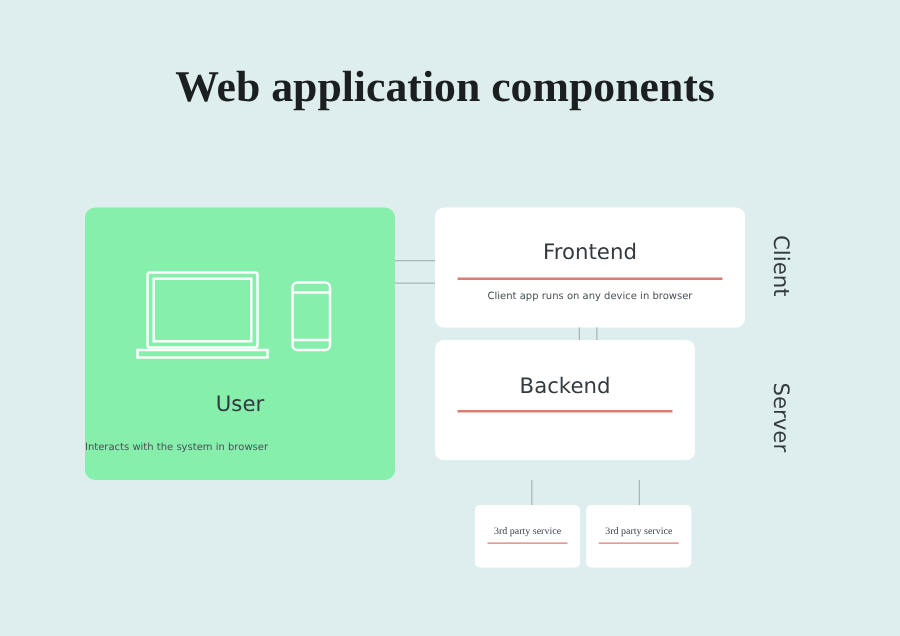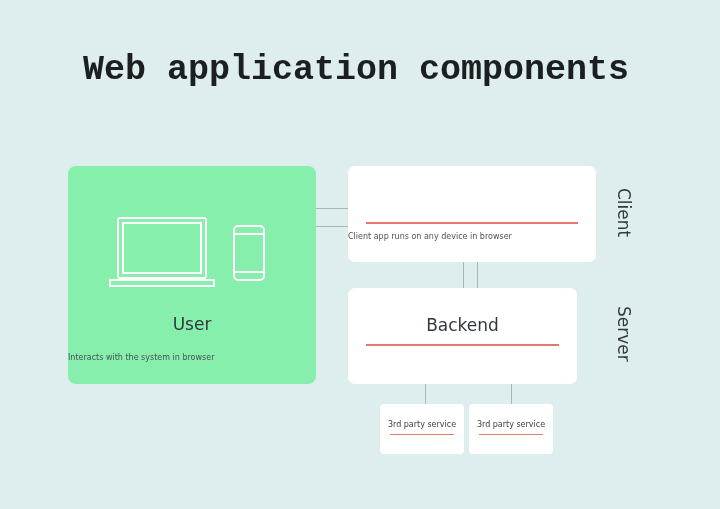--- a/index.html
+++ b/index.html
@@ -6,21 +6,21 @@
   body {
     width: 720px; height: 509px;
     background: #deeeef;
     font-family: "DejaVu Sans", "Liberation Sans", sans-serif;
     position: relative;
     overflow: hidden;
   }
   .title {
     position: absolute; left: 0; top: 50px; width: 712px;
     text-align: center;
-    font-family: Liberation Mono, monospace;
+    font-family: Liberation Serif, serif;
     font-weight: bold;
     font-size: 35px;
     color: #1c1f22;
     letter-spacing: 0px;
   }
   .user-card {
     position: absolute; left: 68px; top: 166px;
     width: 248px; height: 218px;
     background: #86efac;
     border-radius: 8px;
@@ -39,35 +39,35 @@
     position: absolute; background: #ffffff; border-radius: 7px;
   }
   .card .c-title {
     position: absolute; left: 0; width: 100%; text-align: center;
     font-size: 17px; color: #333a3f;
   }
   .card .c-line {
     position: absolute; height: 2px; background: #e07a72;
   }
   .card .c-sub {
-    position: absolute; left: 0; width: 100%; 
+    position: absolute; left: 0; width: 100%; text-align: center;
     font-size: 8px; color: #4a5156;
   }
   .frontend { left: 348px; top: 166px; width: 248px; height: 96px; }
   .frontend .c-title { top: 26px; }
   .frontend .c-line { left: 18px; right: 18px; top: 56px; }
   .frontend .c-sub { top: 66px; }
 
-  .backend { left: 348px; top: 288px; width: 229px; height: 96px; }
+  .backend { left: 348px; top: 272px; width: 208px; height: 96px; }
   .backend .c-title { top: 27px; }
   .backend .c-line { left: 18px; right: 18px; top: 56px; }
   .backend .c-sub { top: 66px; }
 
   .third { top: 404px; width: 84px; height: 50px; border-radius: 4px; }
-  .third .c-title { font-size: 8px; top: 16px; color: #3a4146; }
+  .third .c-title { font-size: 8px; top: 16px; color: #3a4146; font-family: Liberation Serif, serif; }
   .third .c-line { left: 10px; right: 10px; top: 30px; height: 1px; }
   .third1 { left: 380px; }
   .third2 { left: 469px; }
 
   .vlabel {
     position: absolute; font-size: 17px; color: #333a3f;
     writing-mode: vertical-rl;
   }
   .client-label { left: 614px; top: 188px; }
   .server-label { left: 614px; top: 306px; }
@@ -93,20 +93,21 @@
     </g>
   </svg>
   <div class="user-title">User</div>
   <div class="user-sub">Interacts with the system in browser</div>
 </div>
 
 <div class="connector" style="left:316px; top:208px; width:32px; height:1px;"></div>
 <div class="connector" style="left:316px; top:226px; width:32px; height:1px;"></div>
 
 <div class="card frontend">
+  <div class="c-title">Frontend</div>
   <div class="c-line"></div>
   <div class="c-sub">Client app runs on any device in browser</div>
 </div>
 
 <div class="connector" style="left:463px; top:262px; width:1px; height:26px;"></div>
 <div class="connector" style="left:477px; top:262px; width:1px; height:26px;"></div>
 
 <div class="card backend">
   <div class="c-title">Backend</div>
   <div class="c-line"></div>

